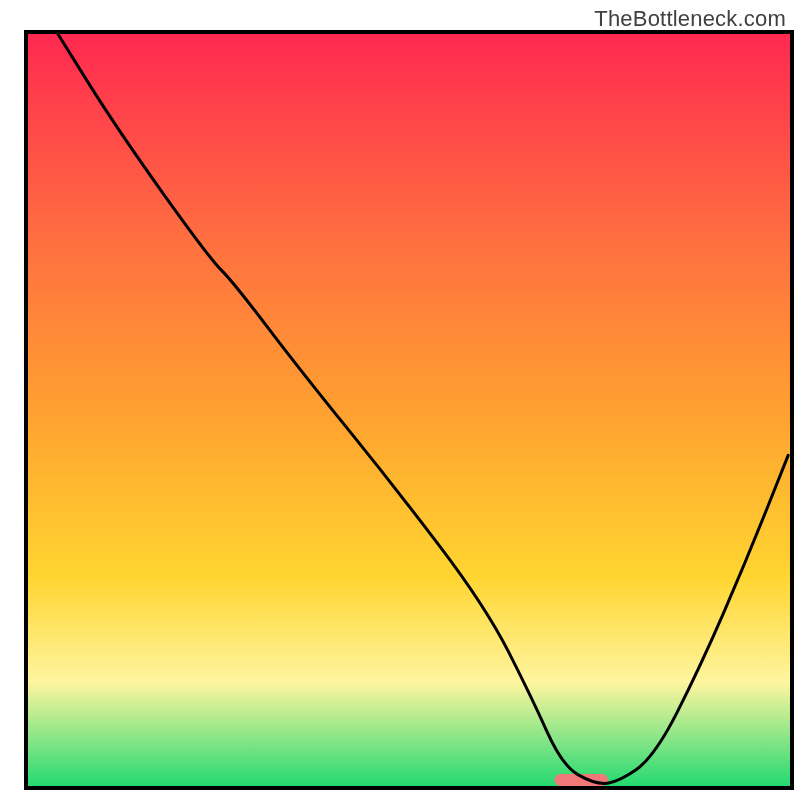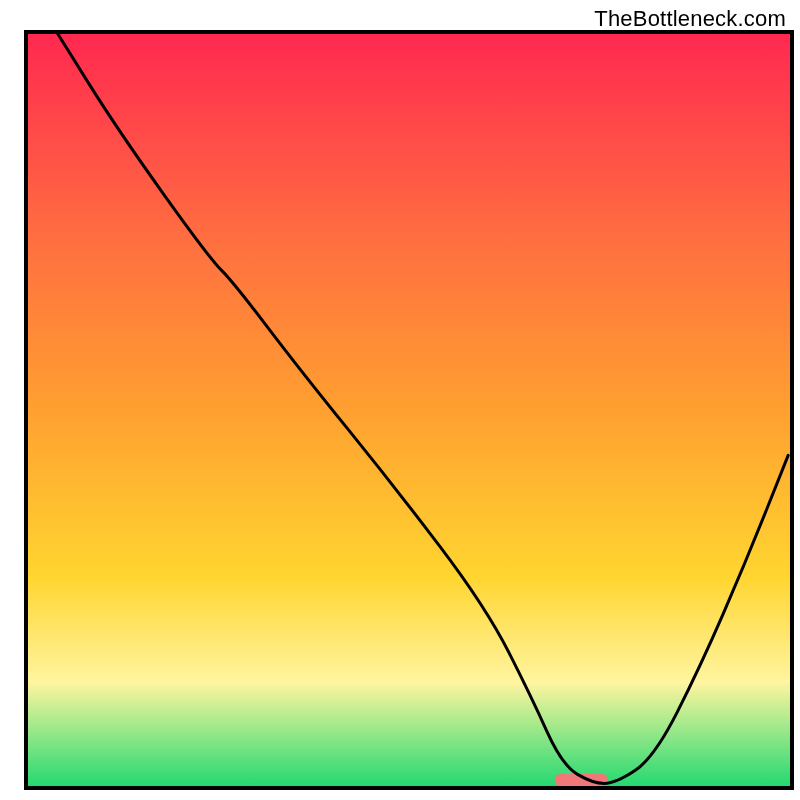--- a/index.html
+++ b/index.html
@@ -14,21 +14,21 @@
     position: relative;
     width: 800px;
     height: 800px;
   }
   .attribution {
     position: absolute;
     top: 6px;
     right: 14px;
     font-size: 22px;
     font-weight: 400;
-    color: #000000;
+    color: #404040;
     letter-spacing: 0.2px;
   }
   svg {
     display: block;
   }
 </style>
 </head>
 <body>
 
 <div class="chart-container">

